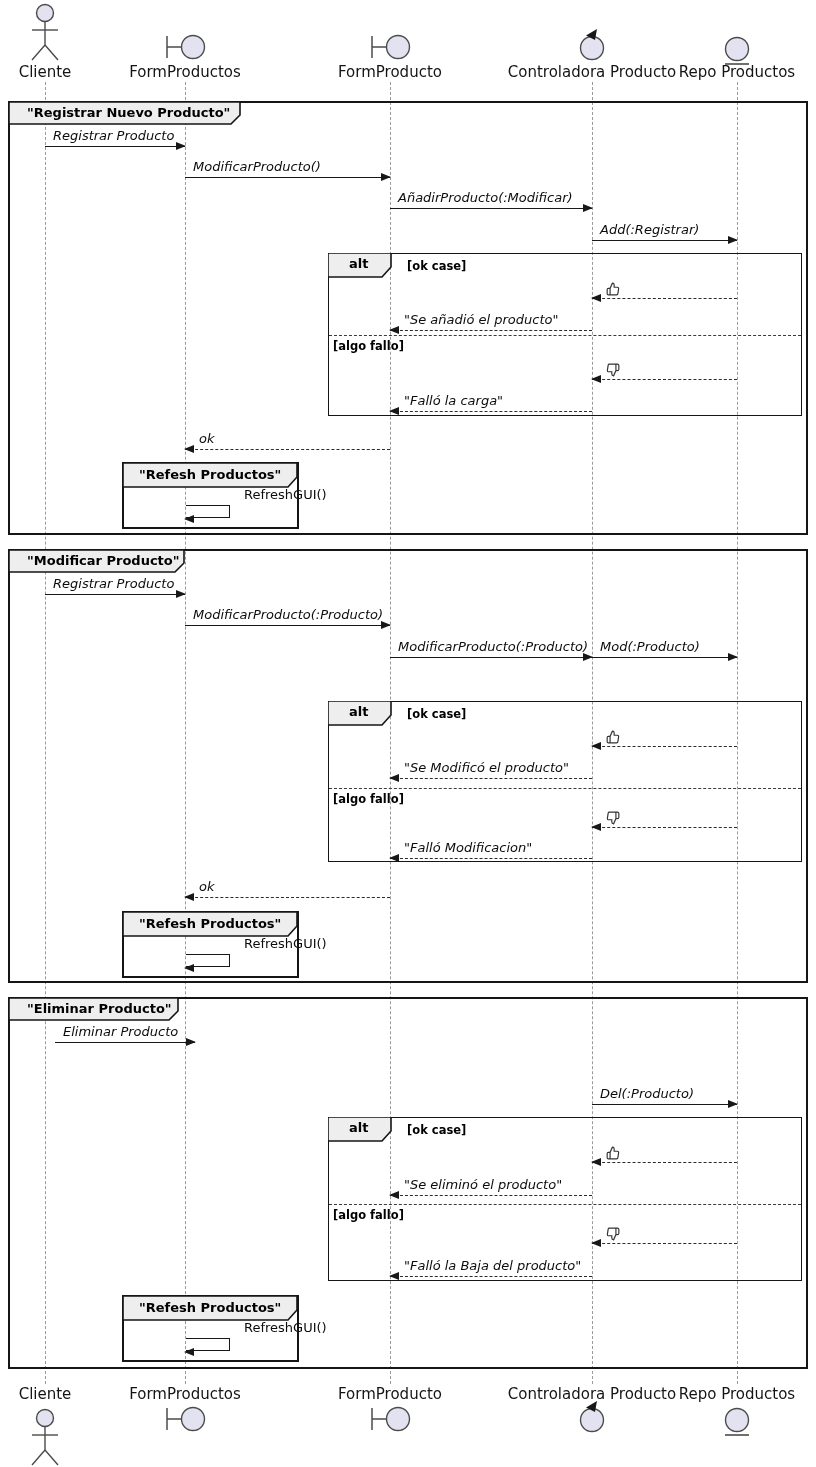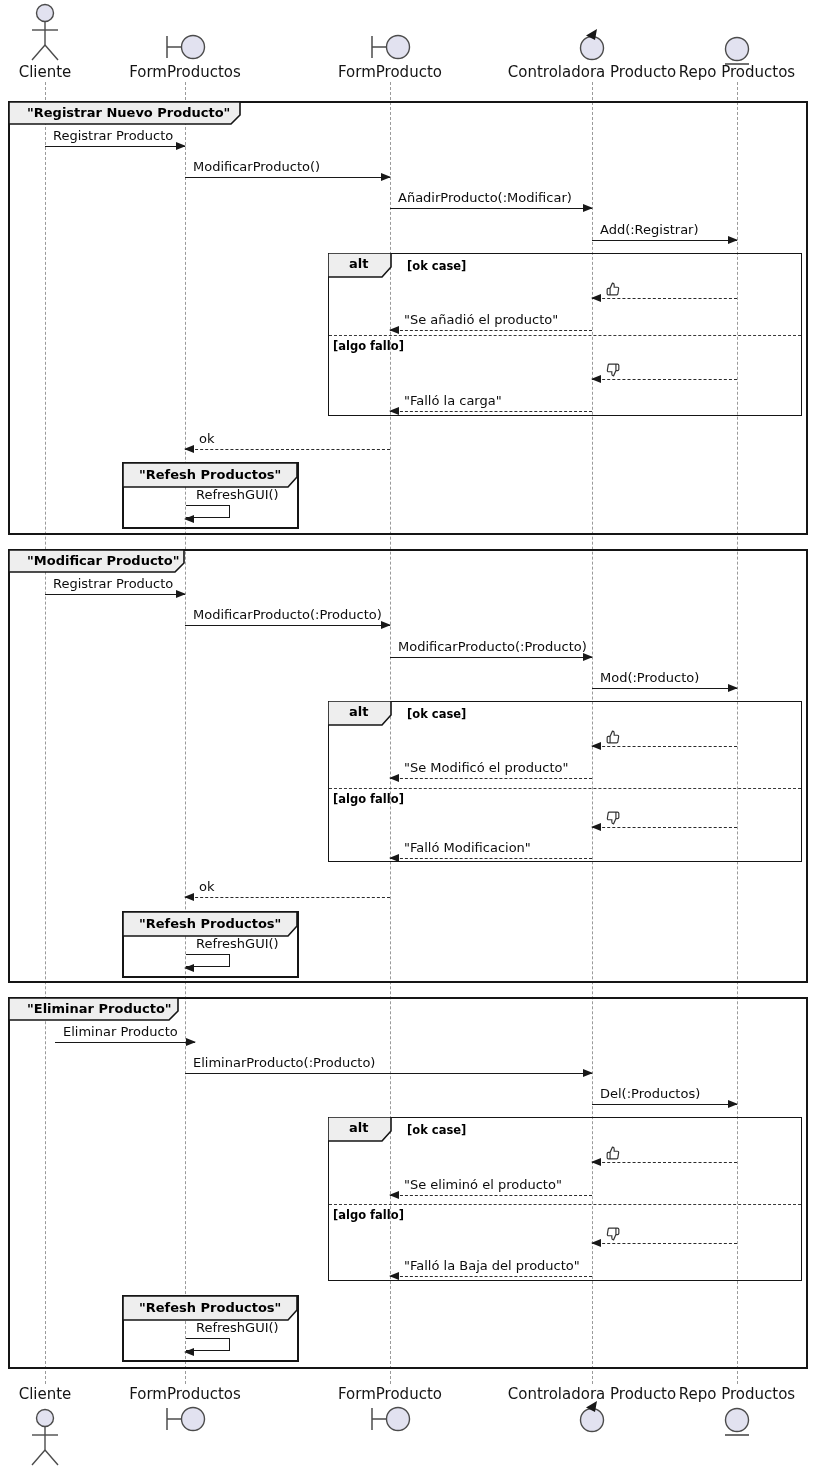--- a/index.html
+++ b/index.html
@@ -6,33 +6,33 @@
   #canvas{position:relative;width:816px;height:1467px;background:#ffffff;overflow:hidden;
           font-family:"DejaVu Sans","Liberation Sans",sans-serif;color:#111;}
   .lifeline{position:absolute;top:82px;height:1302px;width:0;border-left:1px dashed #9a9a9a;}
   .plabel{position:absolute;width:200px;text-align:center;font-size:15px;color:#141414;white-space:nowrap;}
   .frame{position:absolute;border:2px solid #151515;box-sizing:border-box;}
   .frame.alt{border-width:1.6px;}
   .tab{position:absolute;top:-1px;left:-1px;}
   .tab-text{position:absolute;font-weight:bold;font-size:13px;white-space:nowrap;color:#000;}
   .guard{position:absolute;font-weight:bold;font-size:11.5px;white-space:nowrap;color:#000;}
   .alt-div{position:absolute;left:0;right:0;height:0;border-top:1.4px dashed #3a3a3a;}
-  .msg{position:absolute;}
+  .msg{position:absolute;font-style:italic;}
   .msg .lbl{font-size:13px;line-height:16px;height:17px;padding:0 2px 1px 8px;white-space:nowrap;color:#0c0c0c;}
   .msg.l .lbl{padding-left:14px;}
   .msg .line{position:relative;height:0;border-top:1.4px solid #181818;}
   .msg.dashed .line{border-top:1px dashed #2b2b2b;}
   .msg.r .line::after{content:"";position:absolute;right:-1px;top:-5px;width:0;height:0;
       border-style:solid;border-width:4.5px 0 4.5px 10px;border-color:transparent transparent transparent #181818;}
   .msg.l .line::before{content:"";position:absolute;left:-1px;top:-5px;width:0;height:0;
       border-style:solid;border-width:4.5px 10px 4.5px 0;border-color:transparent #181818 transparent transparent;}
   .self{position:absolute;border:1.4px solid #181818;border-left:none;box-sizing:border-box;}
   .self::after{content:"";position:absolute;left:-2px;bottom:-6px;width:0;height:0;
       border-style:solid;border-width:4.5px 10px 4.5px 0;border-color:transparent #181818 transparent transparent;}
-  .selflbl{position:absolute;font-size:13px;white-space:nowrap;color:#0c0c0c;}
+  .selflbl{position:absolute;font-size:13px;white-space:nowrap;color:#0c0c0c;margin-left:48px;}
   .ticon{display:inline-block;vertical-align:middle;}
 </style>
 </head>
 <body>
 
 <div id="canvas">
 
   <div class="lifeline" style="left:45px"></div>
   <div class="lifeline" style="left:185px"></div>
   <div class="lifeline" style="left:390px"></div>
@@ -160,21 +160,21 @@
       <div class="line"></div>
   </div>
   <div class="msg r" style="left:185px;top:607px;width:205px">
     <div class="lbl">ModificarProducto(:Producto)</div>
       <div class="line"></div>
   </div>
   <div class="msg r" style="left:390px;top:639px;width:202px">
     <div class="lbl">ModificarProducto(:Producto)</div>
       <div class="line"></div>
   </div>
-  <div class="msg r" style="left:592px;top:670px;width:145px">
+  <div class="msg r" style="left:592px;top:639px;width:145px">
     <div class="lbl">Mod(:Producto)</div>
       <div class="line"></div>
   </div>
 
   <div class="frame alt" style="left:328px;top:701px;width:474px;height:161px">
     <div class="tab">
       <svg width="64" height="25">
           <polygon points="0,0 63,0 63,14 54,24 0,24" fill="#EEEEEE" stroke="#151515" stroke-width="1.6"></polygon>
         </svg>
       <span class="tab-text" style="left:21px;top:3px">alt</span>
@@ -227,26 +227,22 @@
           <polygon points="0,0 169,0 169,13 160,22 0,22" fill="#EEEEEE" stroke="#151515" stroke-width="1.6"></polygon>
         </svg>
       <span class="tab-text" style="left:18px;top:3px">"Eliminar Producto"</span>
     </div>
   </div>
 
   <div class="msg r" style="left:55px;top:1024px;width:140px">
     <div class="lbl">Eliminar Producto</div>
       <div class="line"></div>
   </div>
-  <div class="msg r" style="left:185px;top:1055px;width:407px">
-    <div class="lbl">EliminarProducto(:Producto)</div>
-      <div class="line"></div>
-  </div>
   <div class="msg r" style="left:592px;top:1086px;width:145px">
-    <div class="lbl">Del(:Productos)</div>
+    <div class="lbl">Del(:Producto)</div>
       <div class="line"></div>
   </div>
 
   <div class="frame alt" style="left:328px;top:1117px;width:474px;height:164px">
     <div class="tab">
       <svg width="64" height="25">
           <polygon points="0,0 63,0 63,14 54,24 0,24" fill="#EEEEEE" stroke="#151515" stroke-width="1.6"></polygon>
         </svg>
       <span class="tab-text" style="left:21px;top:3px">alt</span>
     </div>

